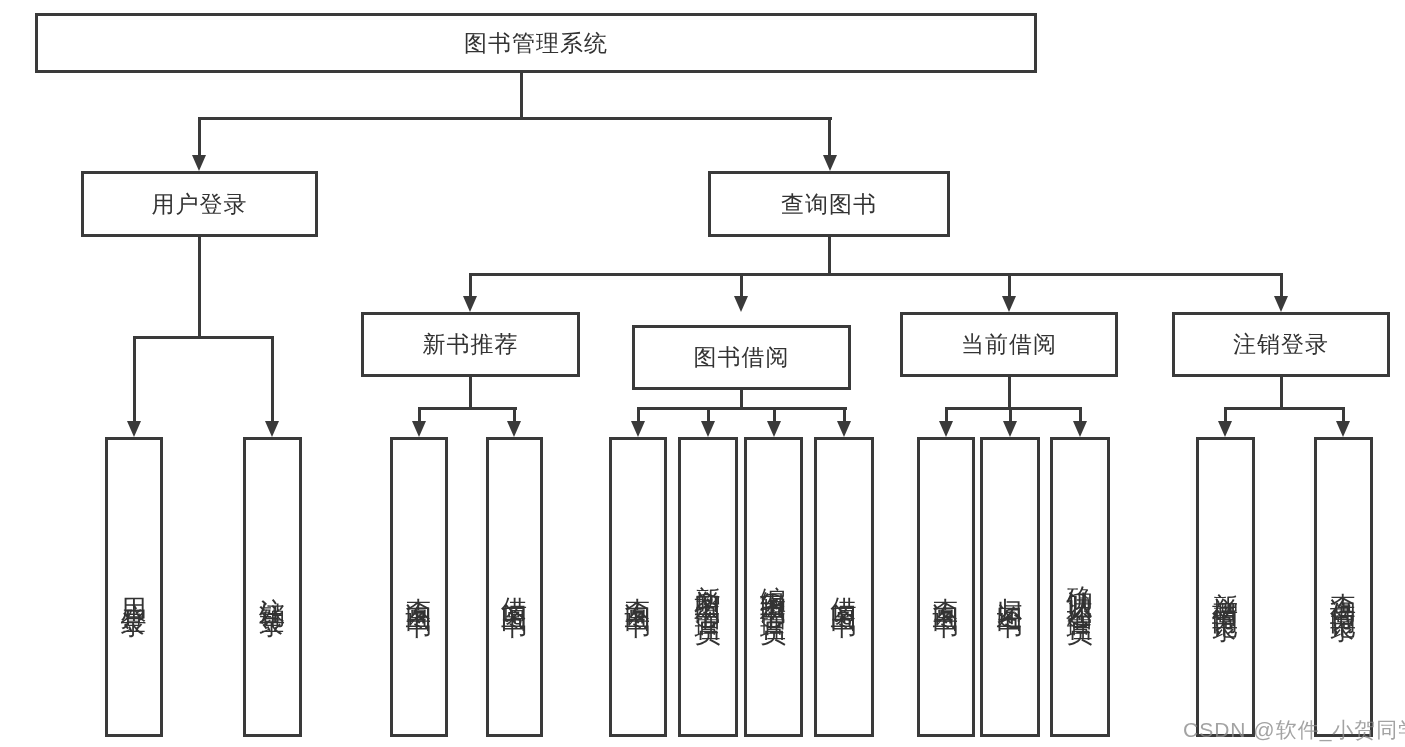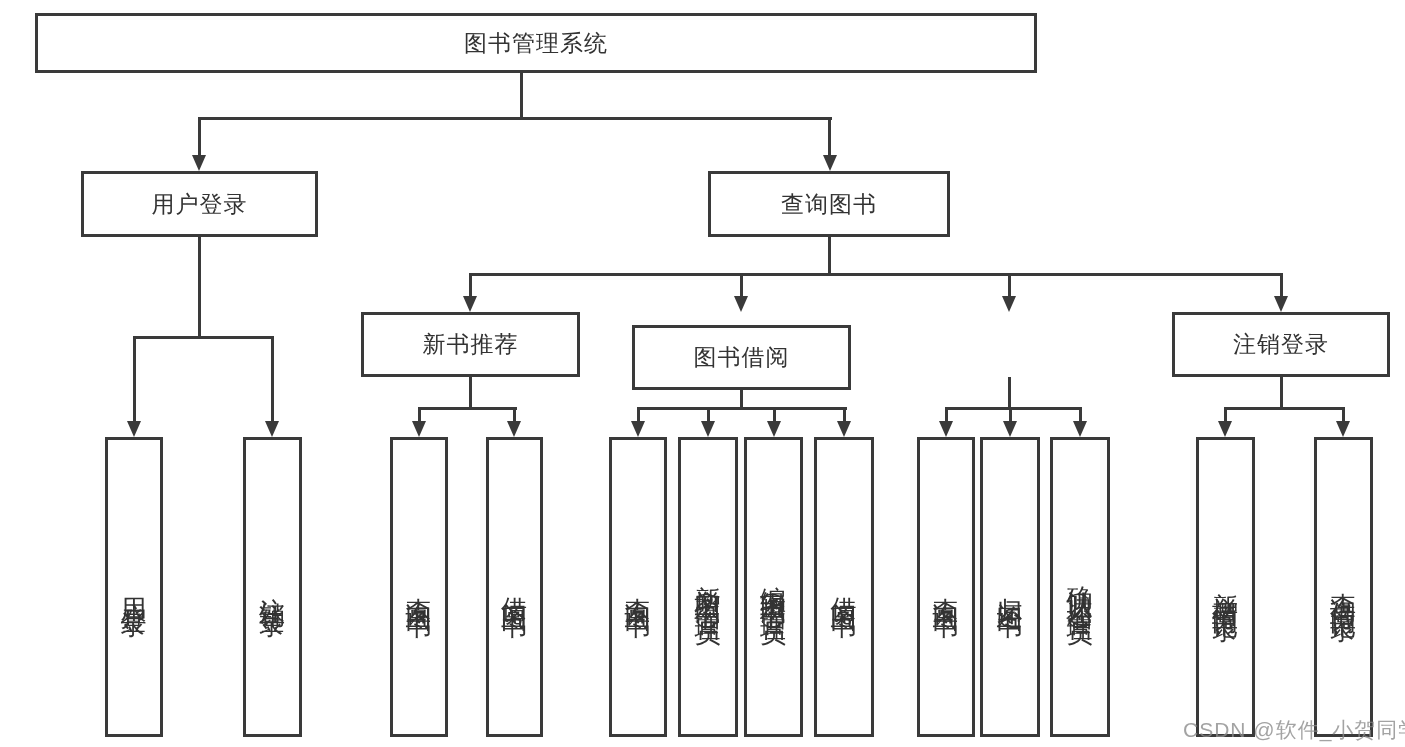--- a/index.html
+++ b/index.html
@@ -97,20 +97,21 @@
   <div class="arrowhead" style="left:463px; top:296px;"></div>
   <div class="vline" style="left:740px; top:273px; height:24px;"></div>
   <div class="arrowhead" style="left:734px; top:296px;"></div>
   <div class="vline" style="left:1008px; top:273px; height:24px;"></div>
   <div class="arrowhead" style="left:1002px; top:296px;"></div>
   <div class="vline" style="left:1280px; top:273px; height:24px;"></div>
   <div class="arrowhead" style="left:1274px; top:296px;"></div>
 
   <div class="box" style="left:361px; top:312px; width:219px; height:65px;">新书推荐</div>
   <div class="box" style="left:632px; top:312px; width:219px; height:65px;margin-top:13px;">图书借阅</div>
+  <div class="box" style="left:900px; top:312px; width:218px; height:65px;">当前借阅</div>
   <div class="box" style="left:1172px; top:312px; width:218px; height:65px;">注销登录</div>
 
   <div class="vline" style="left:469px; top:377px; height:30px;"></div>
   <div class="hline" style="left:418px; top:407px; width:99px;"></div>
   <div class="vline" style="left:418px; top:407px; height:14px;"></div>
   <div class="arrowhead" style="left:412px; top:421px;"></div>
   <div class="vline" style="left:513px; top:407px; height:14px;"></div>
   <div class="arrowhead" style="left:507px; top:421px;"></div>
 
   <div class="vline" style="left:740px; top:377px; height:30px;"></div>

